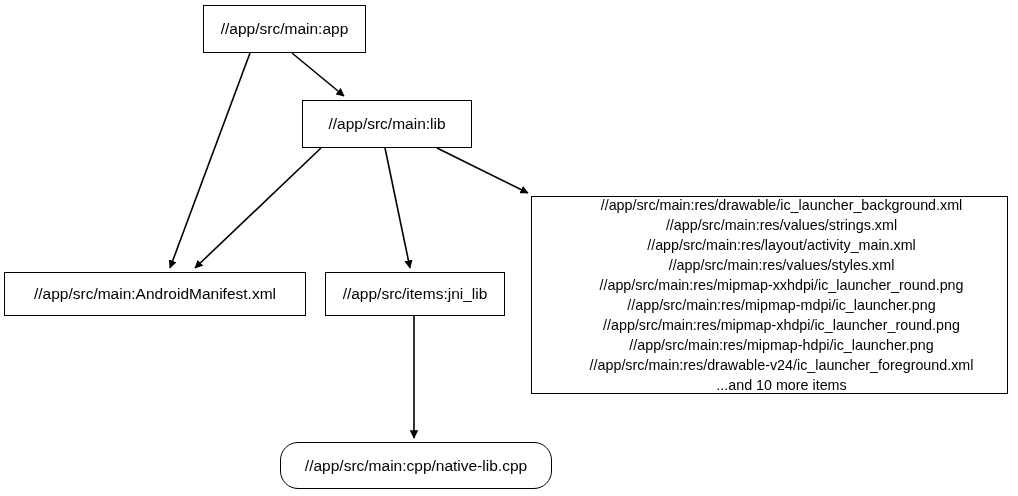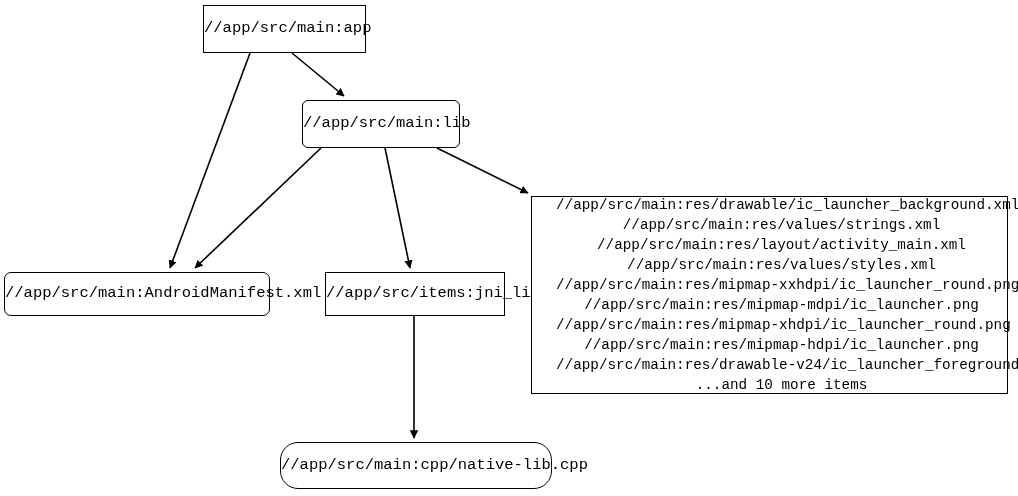--- a/index.html
+++ b/index.html
@@ -5,21 +5,21 @@
   html, body {
     margin: 0;
     padding: 0;
     background: #ffffff;
   }
   #canvas {
     position: relative;
     width: 1018px;
     height: 496px;
     background: #ffffff;
-    font-family: Liberation Mono, monospace;
+    font-family: Liberation Sans, sans-serif;
     overflow: hidden;
   }
   #edge-layer {
     position: absolute;
     left: 0;
     top: 0;
     width: 1018px;
     height: 496px;
     pointer-events: none;
   }
@@ -42,22 +42,22 @@
     white-space: pre;
     color: #000000;
   }
   .node.multiline .label {
     font-size: 14.3px;
     line-height: 20.1px;
     white-space: pre;
   }
   
   #node-app        { left: 203px; top: 5px;   width: 163px; height: 48px; }
-  #node-lib        { left: 302px; top: 100px; width: 158px; height: 48px; border-radius: 6px; }
-  #node-manifest   { left: 4px;   top: 272px; width: 266px; height: 44px; border-radius: 7px; }
+  #node-lib        { left: 302px; top: 100px; width: 170px; height: 48px; }
+  #node-manifest   { left: 4px;   top: 272px; width: 302px; height: 44px; }
   #node-jnilib     { left: 325px; top: 272px; width: 180px; height: 44px; }
   #node-res        { left: 531px; top: 196px; width: 477px; height: 198px; padding-left: 24px; }
   #node-nativelib  { left: 280px; top: 442px; width: 272px; height: 47px; border-radius: 18px; }
 </style>
 </head>
 <body>
 
 <div id="canvas">
 
   <svg id="edge-layer" viewBox="0 0 1018 496">

